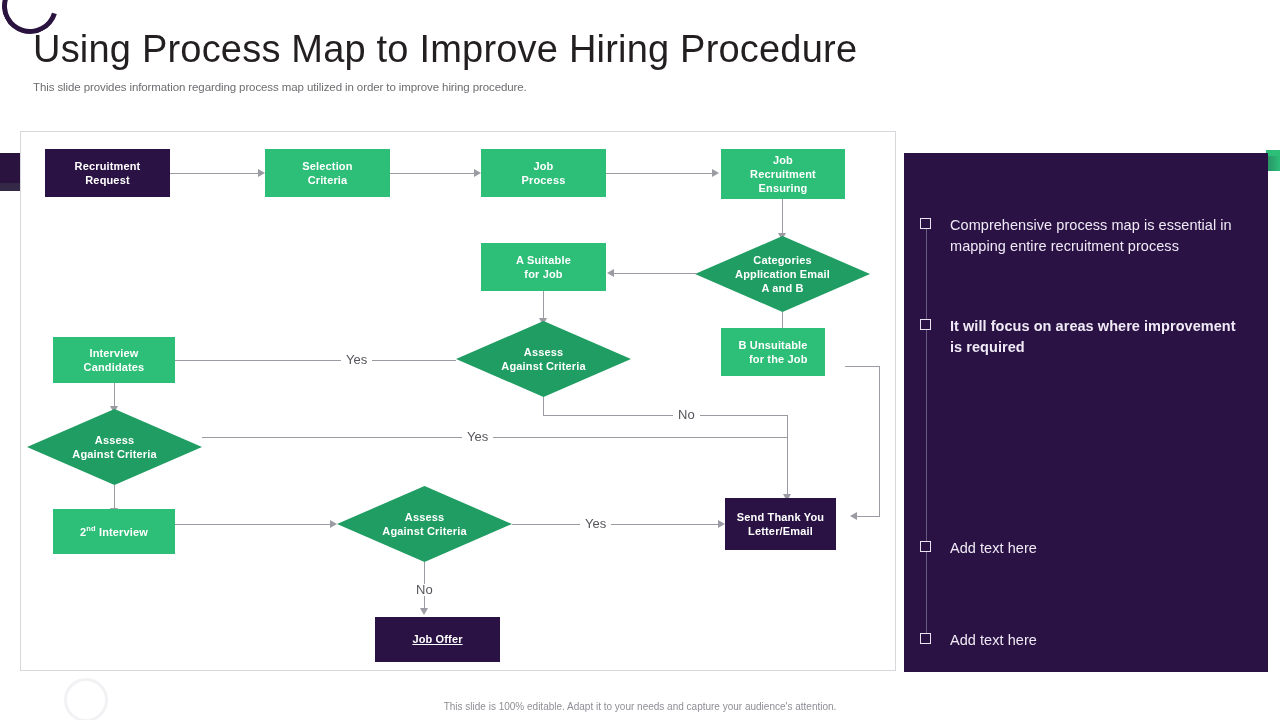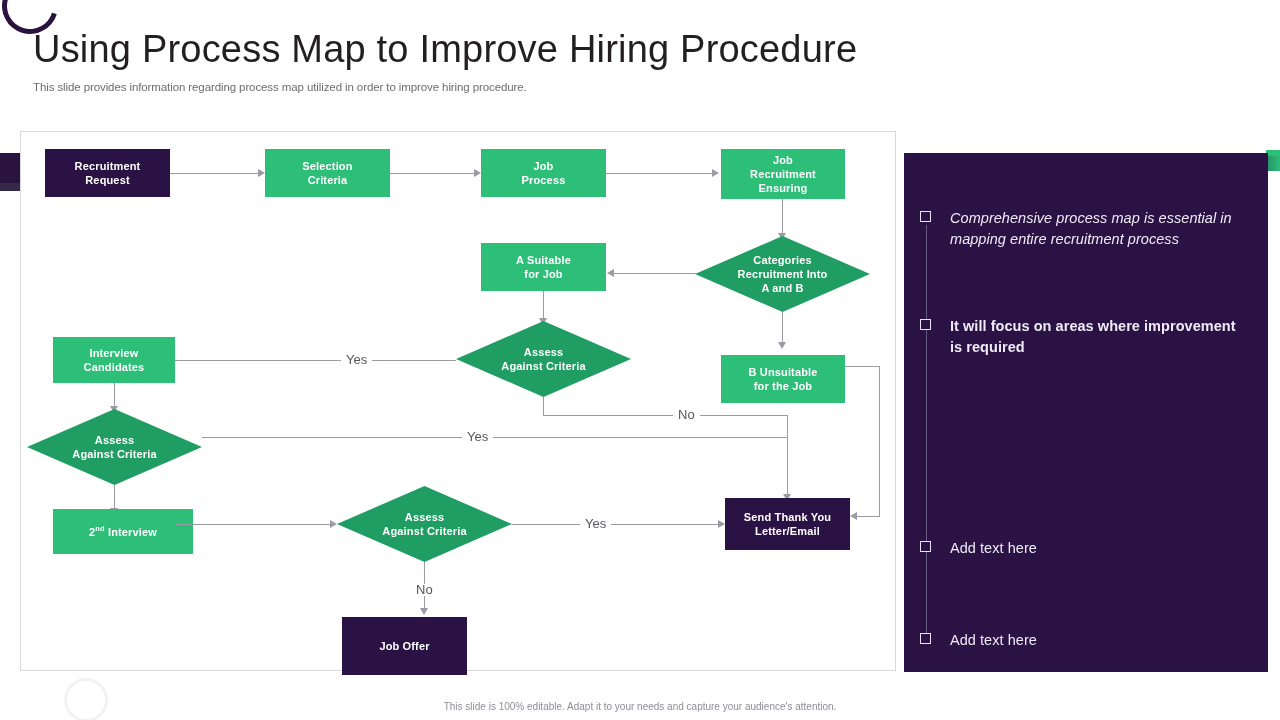--- a/index.html
+++ b/index.html
@@ -272,21 +272,21 @@
     </div>
 
     <div class="conn v" style="left:761px; top:67px; height:36px;"></div>
     <div class="arrow-d" style="left:757px; top:101px;"></div>
 
     <div class="diamond" style="left:674px; top:104px; width:175px; height:76px;">
       <div class="dmd-bg"></div>
       <div class="dmd-label">
         <div>
           <div>Categories</div>
-          <div>Recruitment Into</div>
+          <div>Application Email</div>
           <div>A and B</div>
         </div>
       </div>
     </div>
 
     <div class="conn h" style="left:593px; top:141px; width:83px;"></div>
     <div class="arrow-l" style="left:586px; top:137px;"></div>
 
     <div class="node rect green" style="left:460px; top:111px; width:125px; height:48px;">
       <div>
@@ -294,21 +294,21 @@
         <div>for Job</div>
       </div>
     </div>
 
     <div class="conn v" style="left:522px; top:159px; height:29px;"></div>
     <div class="arrow-d" style="left:518px; top:186px;"></div>
 
     <div class="conn v" style="left:761px; top:180px; height:32px;"></div>
     <div class="arrow-d" style="left:757px; top:210px;"></div>
 
-    <div class="node rect green" style="left:700px; top:223px; width:124px; height:48px;">
+    <div class="node rect green" style="left:700px; top:196px; width:104px; height:48px;text-align:right;">
       <div>
         <div>B Unsuitable</div>
         <div>for the Job</div>
       </div>
     </div>
 
     <div class="diamond" style="left:435px; top:189px; width:175px; height:76px;">
       <div class="dmd-bg"></div>
       <div class="dmd-label">
         <div>
@@ -351,21 +351,21 @@
     <div class="edge-label" style="left:441px; top:299px;">Yes</div>
 
     <div class="conn h" style="left:824px; top:234px; width:35px;"></div>
     <div class="conn v" style="left:858px; top:234px; height:150px;"></div>
     <div class="conn h" style="left:836px; top:384px; width:23px;"></div>
     <div class="arrow-l" style="left:829px; top:380px;"></div>
 
     <div class="conn v" style="left:93px; top:353px; height:25px;"></div>
     <div class="arrow-d" style="left:89px; top:376px;"></div>
 
-    <div class="node rect green" style="left:32px; top:377px; width:140px; height:45px;">
+    <div class="node rect green" style="left:32px; top:377px; width:122px; height:45px;">
       <div>
         <span>2</span><sup>nd</sup>
         <span>Interview</span>
       </div>
     </div>
 
     <div class="conn h" style="left:154px; top:392px; width:155px;"></div>
     <div class="arrow-r" style="left:309px; top:388px;"></div>
 
     <div class="diamond" style="left:316px; top:354px; width:175px; height:76px;">
@@ -375,41 +375,41 @@
           <div>Assess</div>
           <div>Against Criteria</div>
         </div>
       </div>
     </div>
 
     <div class="conn h" style="left:491px; top:392px; width:208px;"></div>
     <div class="edge-label" style="left:559px; top:386px;">Yes</div>
     <div class="arrow-r" style="left:697px; top:388px;"></div>
 
-    <div class="node rect purple" style="left:704px; top:366px; width:125px; height:52px;">
+    <div class="node rect purple" style="left:704px; top:366px; width:111px; height:52px;">
       <div>
         <div>Send Thank You</div>
         <div>Letter/Email</div>
       </div>
     </div>
 
     <div class="conn v" style="left:403px; top:430px; height:48px;"></div>
     <div class="edge-label" style="left:390px; top:452px;">No</div>
     <div class="arrow-d" style="left:399px; top:476px;"></div>
 
-    <div class="node rect purple" style="left:321px; top:485px; width:125px; height:58px;">
+    <div class="node rect purple" style="left:354px; top:485px; width:125px; height:45px;text-decoration:underline;">
       <div>Job Offer</div>
     </div>
 
   </div>
 
   <div class="side-panel"></div>
   <div class="bullet-spine"></div>
 
-  <div class="bullet" style="top:208px;font-style:italic;">
+  <div class="bullet" style="top:215px;">
     <div class="bullet-box"></div>
     <div class="bullet-text">Comprehensive process map is essential in mapping entire recruitment process</div>
   </div>
 
   <div class="bullet" style="top:316px;font-weight:bold;">
     <div class="bullet-box"></div>
     <div class="bullet-text">It will focus on areas where improvement is required</div>
   </div>
 
 

